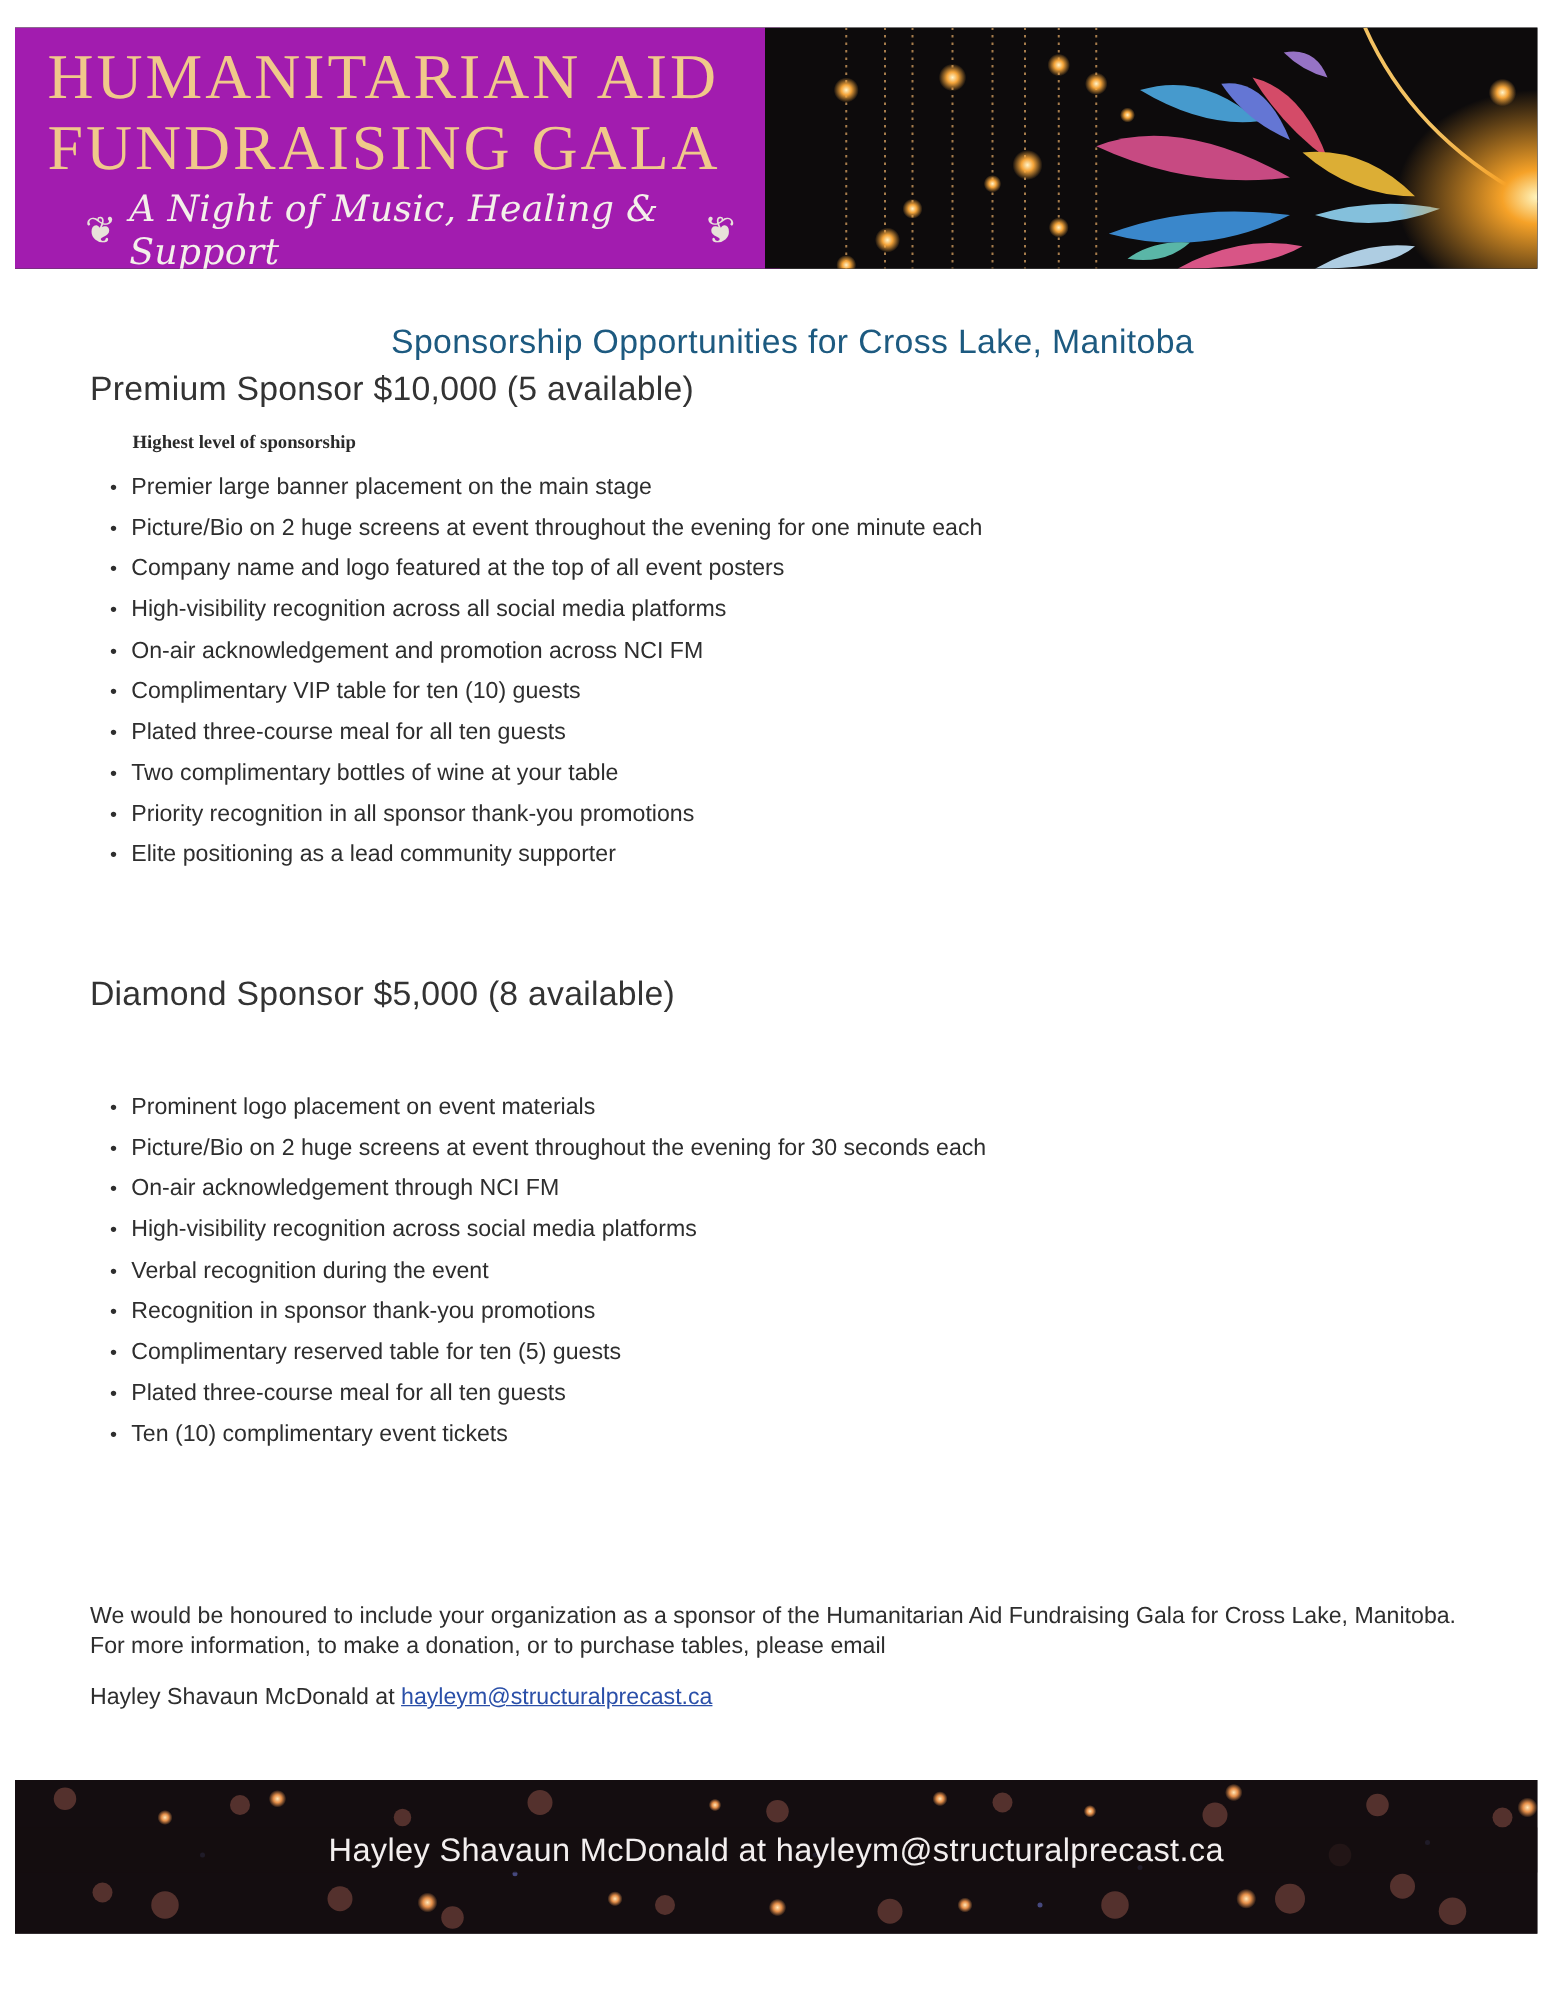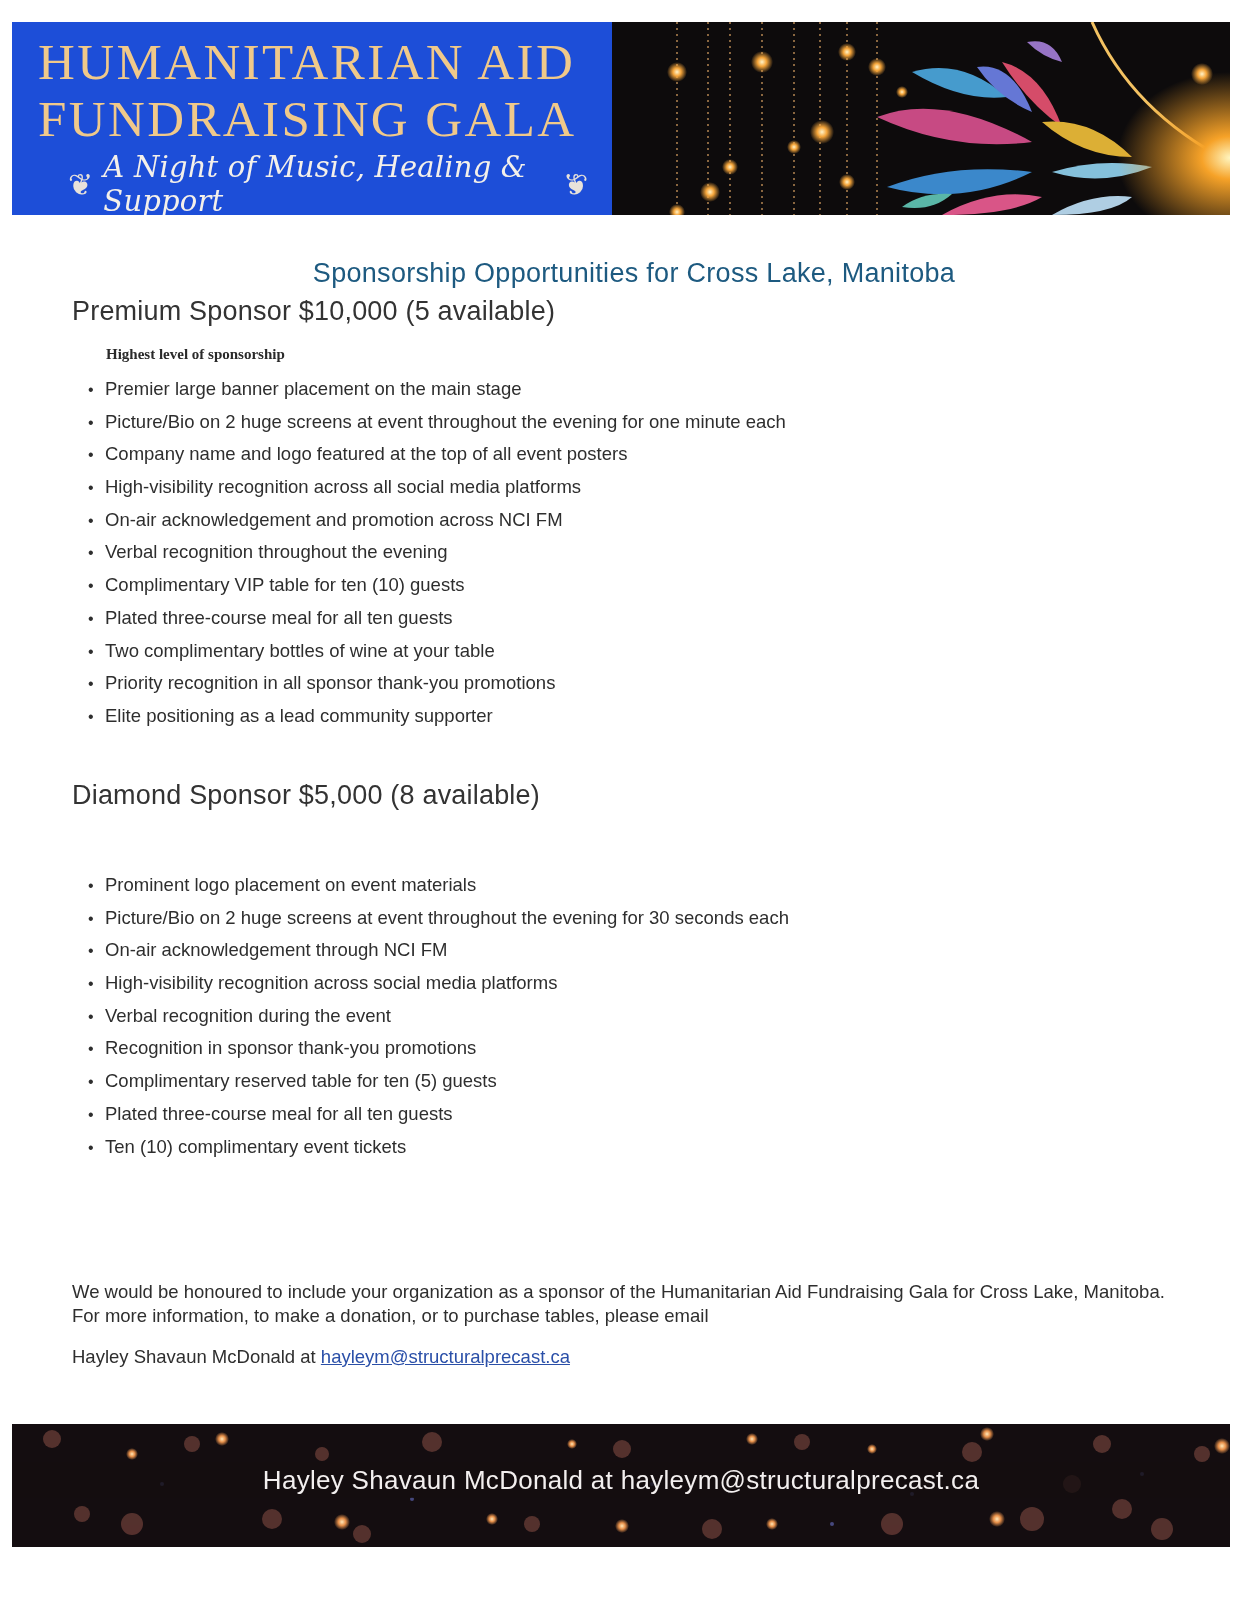--- a/index.html
+++ b/index.html
@@ -7,21 +7,21 @@
       width: 1240px; height: 1605px; position: relative; overflow: hidden;
       font-family: "Liberation Sans", "DejaVu Sans", sans-serif; color: #2b2b2b;
     }
     
     .banner {
       position: absolute; left: 12px; top: 22px; width: 1218px; height: 193px;
       background: #0d0b0c; overflow: hidden;
     }
     .banner-title-panel {
       position: absolute; left: 0; top: 0; width: 612px; height: 193px;
-      background: #1d4ed8;
+      background: #a21caf;
     }
     .banner-title {
       position: absolute; left: 26px; top: 12px; margin: 0;
       font-family: "Liberation Serif", "DejaVu Serif", serif;
       font-weight: normal; color: #f0c98a; font-size: 51px; line-height: 57px;
       letter-spacing: 2.4px;
     }
     .banner-subtitle {
       position: absolute; left: 56px; top: 128px; width: 520px;
       display: flex; align-items: center; gap: 10px;
@@ -153,21 +153,20 @@
 <h2 class="section-heading">Sponsorship Opportunities for Cross Lake, Manitoba</h2>
 
 <h3 class="tier-title tier-premium">Premium Sponsor $10,000 (5 available)</h3>
 <div class="tier-note">Highest level of sponsorship</div>
 <ul class="benefit-list list-premium">
   <li><span class="bullet">•</span><span>Premier large banner placement on the main stage</span></li>
   <li><span class="bullet">•</span><span>Picture/Bio on 2 huge screens at event throughout the evening for one minute each</span></li>
   <li><span class="bullet">•</span><span>Company name and logo featured at the top of all event posters</span></li>
   <li><span class="bullet">•</span><span>High-visibility recognition across all social media platforms</span></li>
   <li><span class="bullet">•</span><span>On-air acknowledgement and promotion across NCI FM</span></li>
-  <li><span class="bullet">•</span><span>Verbal recognition throughout the evening</span></li>
   <li><span class="bullet">•</span><span>Complimentary VIP table for ten (10) guests</span></li>
   <li><span class="bullet">•</span><span>Plated three-course meal for all ten guests</span></li>
   <li><span class="bullet">•</span><span>Two complimentary bottles of wine at your table</span></li>
   <li><span class="bullet">•</span><span>Priority recognition in all sponsor thank-you promotions</span></li>
   <li><span class="bullet">•</span><span>Elite positioning as a lead community supporter</span></li>
 </ul>
 
 <h3 class="tier-title tier-diamond">Diamond Sponsor $5,000 (8 available)</h3>
 <ul class="benefit-list list-diamond">
   <li><span class="bullet">•</span><span>Prominent logo placement on event materials</span></li>

